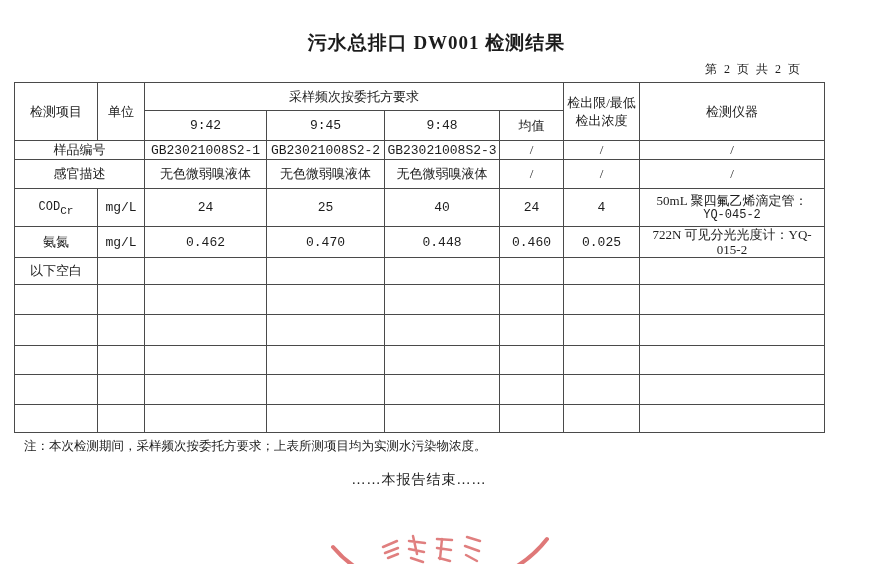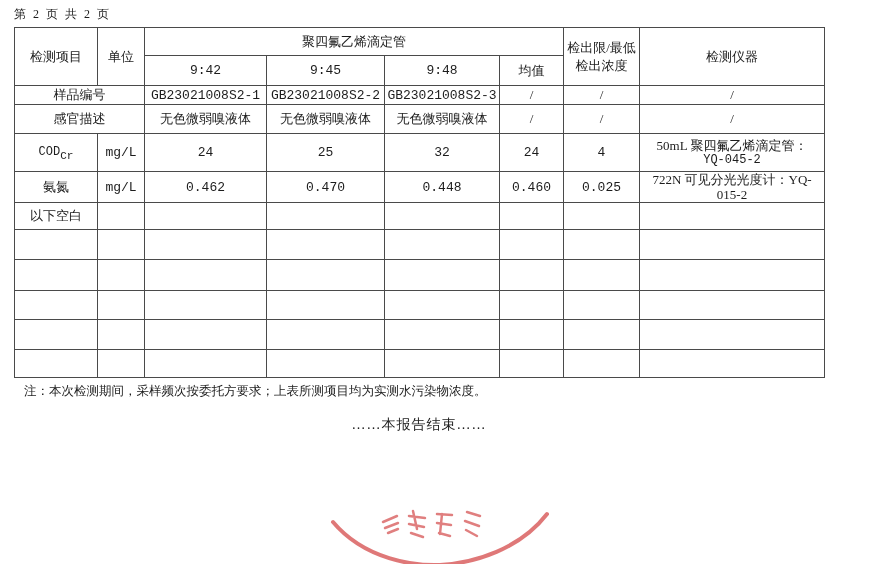--- a/index.html
+++ b/index.html
@@ -15,21 +15,21 @@
   .logo-ring{position:absolute;left:2px;top:-20px;width:22px;height:22px;
     border:7px solid #1d1d1d;border-radius:50%;}
   .logo-word{position:absolute;left:50px;top:-13px;
     font-family:"Liberation Sans","DejaVu Sans",sans-serif;
     font-weight:bold;font-size:23px;letter-spacing:2px;color:#2a2a2a;}
   .logo-sub{position:absolute;left:132px;top:0px;
     font-family:"Liberation Serif",serif;font-size:9px;color:#3a3a3a;}
 
   .title{margin:31px 0 0 0;text-align:center;font-size:19px;font-weight:bold;
     letter-spacing:1px;line-height:24px;}
-  .page-indicator{width:810px;margin:6px 0 0 14px;text-align:left;
+  .page-indicator{width:810px;margin:6px 0 0 14px;text-align:right;
     font-size:12px;letter-spacing:2px;padding-right:22px;box-sizing:border-box;}
 
   table.report{border-collapse:collapse;table-layout:fixed;width:810px;
     margin:4px 0 0 14px;}
   table.report td,table.report th{
     border:1px solid #4a4a4a;padding:0 2px;text-align:center;vertical-align:middle;
     font-weight:normal;font-size:13px;overflow:hidden;}
   .mono{font-family:"Liberation Mono","DejaVu Sans Mono",monospace;font-size:12px;}
   .time{font-family:"Liberation Mono","DejaVu Sans Mono",monospace;font-size:13px;}
   .inst{font-size:12px;line-height:15px;}
@@ -40,39 +40,40 @@
     font-size:14px;font-weight:normal;letter-spacing:1px;}
 
   .seal{position:absolute;left:325px;top:498px;width:230px;height:66px;pointer-events:none;}
 </style>
 </head>
 <body>
 
 <div class="page">
 
 
+  <div class="title">污水总排口 DW001 检测结果</div>
 
   <div class="page-indicator">第 2 页 共 2 页</div>
 
   <table class="report">
     <colgroup>
       <col style="width:83px">
         <col style="width:47px">
         <col style="width:122px">
       <col style="width:118px">
         <col style="width:115px">
         <col style="width:64px">
       <col style="width:76px">
         <col style="width:185px">
     </colgroup>
     <tbody>
       <tr style="height:28px">
         <th rowspan="2">检测项目</th>
         <th rowspan="2">单位</th>
-        <th colspan="4">聚四氟乙烯滴定管</th>
+        <th colspan="4">采样频次按委托方要求</th>
         <th rowspan="2">检出限/最低检出浓度</th>
         <th rowspan="2">检测仪器</th>
       </tr>
       <tr style="height:30px">
         <th class="time">9:42</th>
         <th class="time">9:45</th>
         <th class="time">9:48</th>
         <th>均值</th>
       </tr>
 
@@ -94,21 +95,21 @@
         <td>/</td>
         <td>/</td>
         <td>/</td>
       </tr>
 
       <tr style="height:38px">
         <td><span class="mono">COD</span><sub class="cr mono">Cr</sub></td>
         <td class="mono">mg/L</td>
         <td class="mono">24</td>
         <td class="mono">25</td>
-        <td class="mono">32</td>
+        <td class="mono">40</td>
         <td class="mono">24</td>
         <td class="mono">4</td>
         <td class="inst">
           <div>50mL 聚四氟乙烯滴定管：</div>
           <div class="mono">YQ-045-2</div>
         </td>
       </tr>
 
       <tr style="height:30px">
         <td>氨氮</td>

